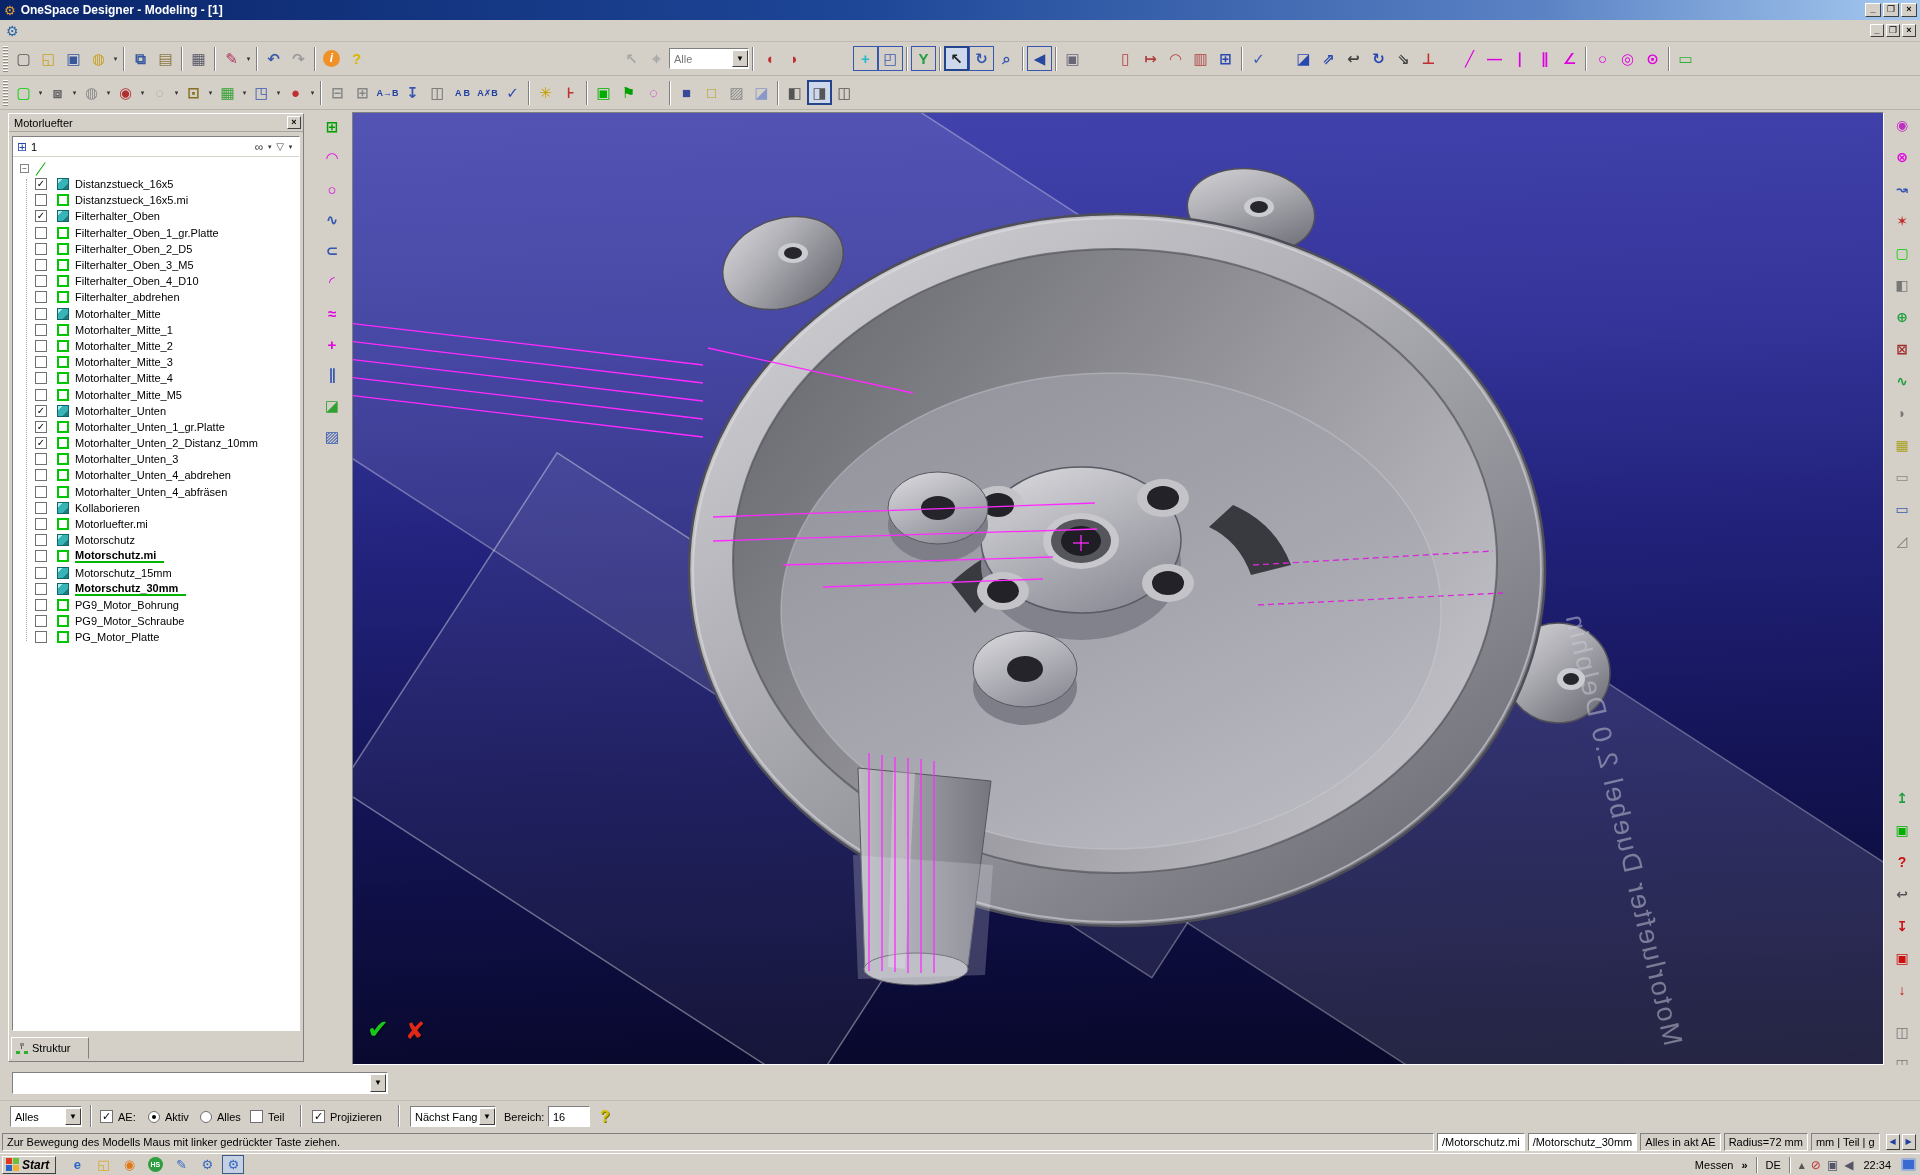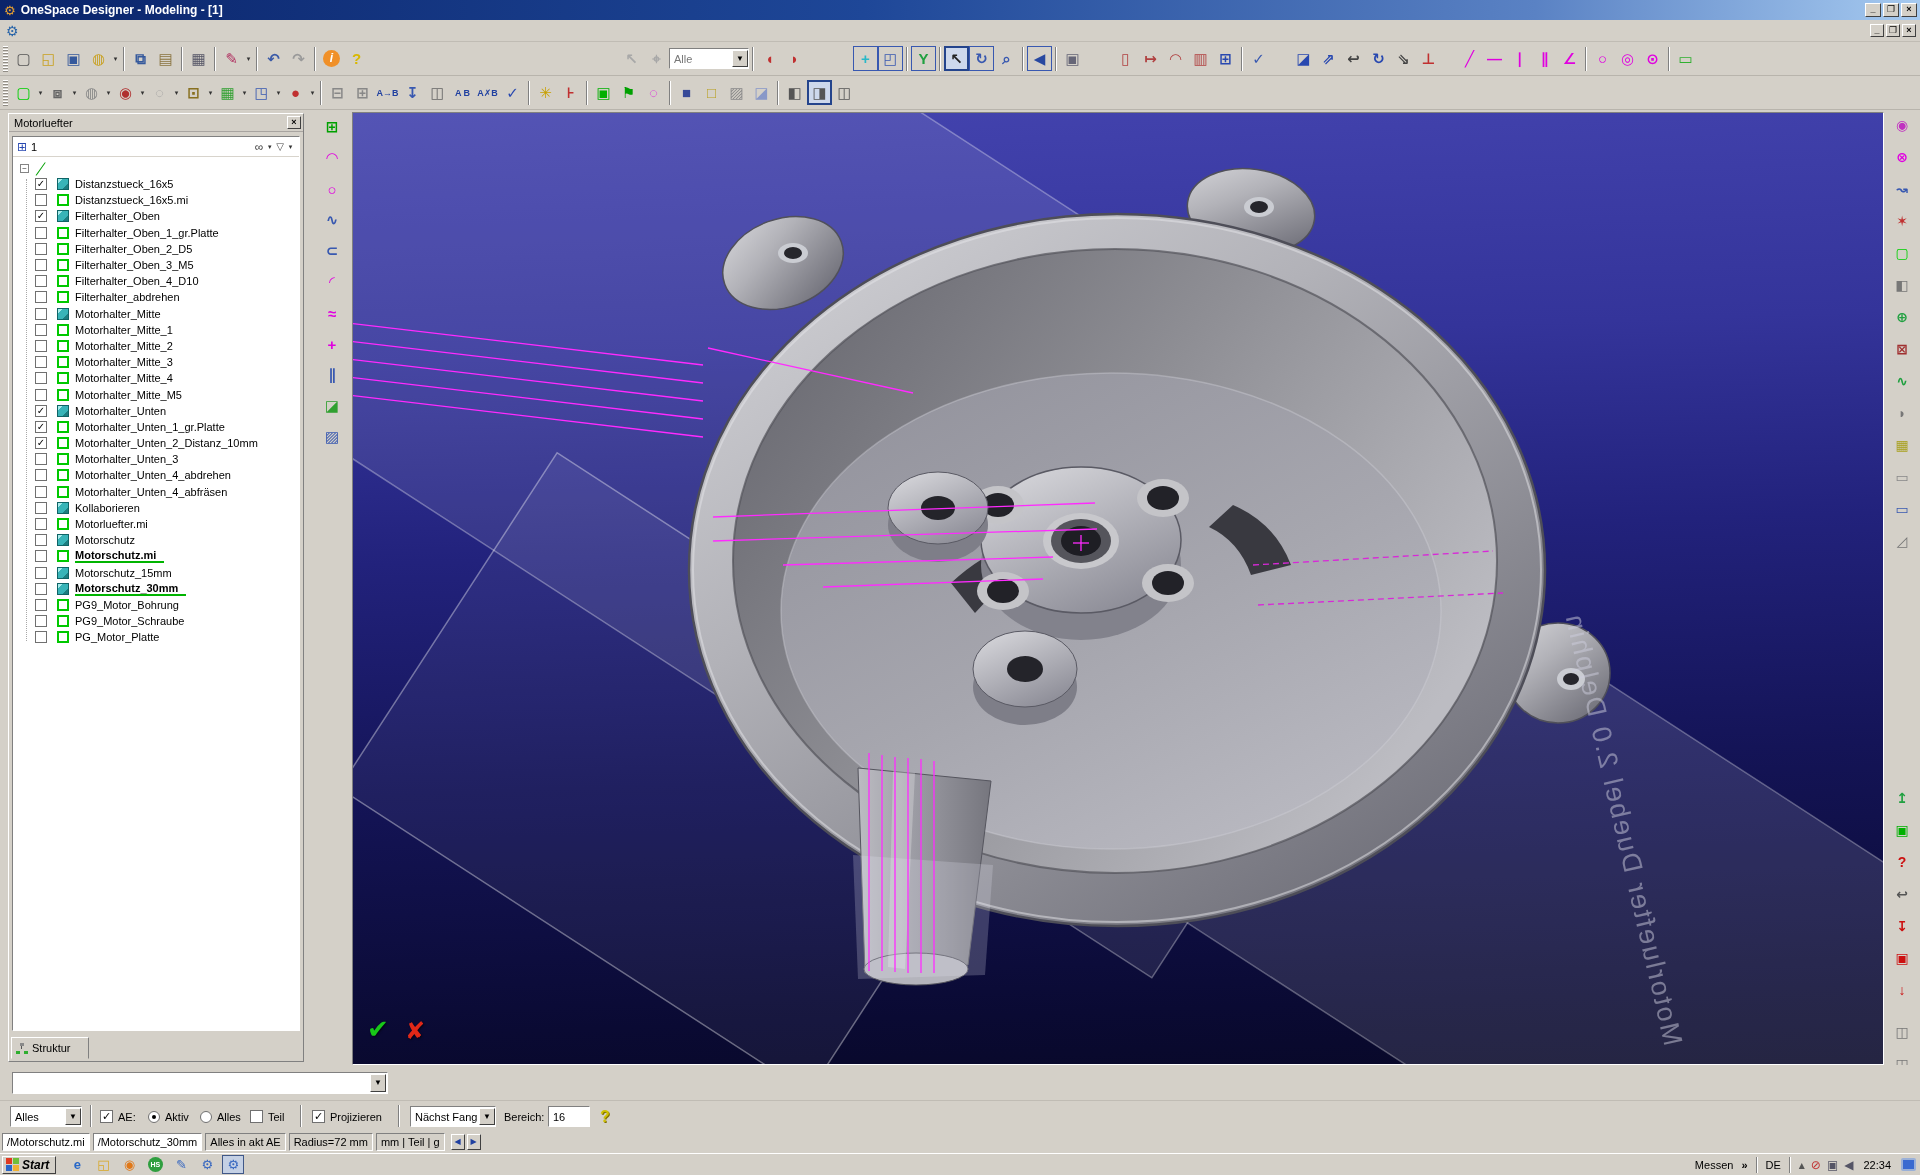--- a/index.html
+++ b/index.html
@@ -926,20 +926,21 @@
   <div class="ctl ccombo" style="left:410px;width:86px;">
     <span class="val">Nächst Fang</span>
     <span class="combo-btn" style="height:17px;">▼</span>
   </div>
   <div class="ctl" style="left:504px;">Bereich:</div>
   <div class="ctl cinput" style="left:548px;width:42px;">16</div>
   <div class="ctl" style="left:600px;" id="bereich-help">?</div>
 </div>
 
 <div id="statusbar">
+  <div class="sfield" id="status-msg">Zur Bewegung des Modells Maus mit linker gedrückter Taste ziehen.</div>
   <div id="status-fields" style="display:flex;">
       <div class="sfield white">/Motorschutz.mi</div>
       <div class="sfield white">/Motorschutz_30mm</div>
       <div class="sfield">Alles in akt AE</div>
       <div class="sfield">Radius=72 mm</div>
       <div class="sfield">mm | Teil | g</div>
     </div>
   <div id="status-arrows">
     <span class="winbtn">◀</span>
     <span class="winbtn">▶</span>

